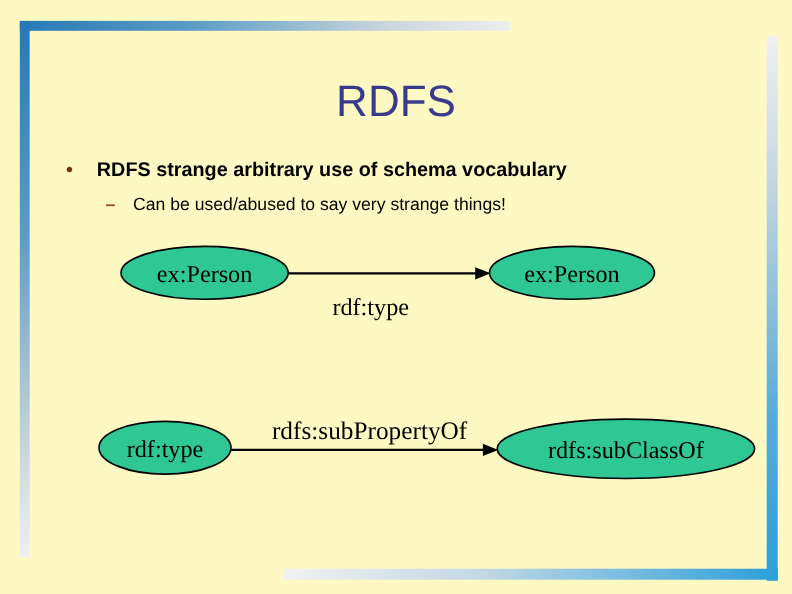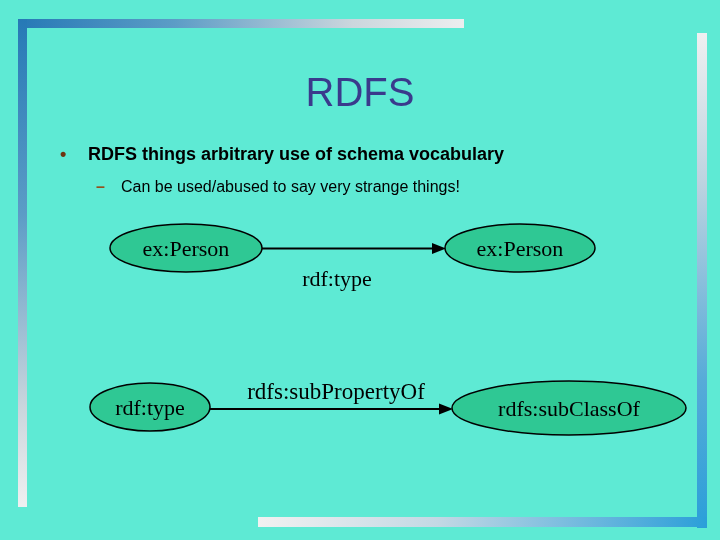--- a/index.html
+++ b/index.html
@@ -1,20 +1,20 @@
 <!DOCTYPE html>
 <html><head>
 <meta charset="utf-8">
 <style>
   html, body { margin: 0; padding: 0; background: #ffffff; }
   .slide {
     position: relative;
     width: 720px;
     height: 540px;
-    background: #5eead4;
+    background: #fef9c3;
     overflow: hidden;
     font-family: "Liberation Sans", sans-serif;
   }
   
   .bar { position: absolute; }
   .bar-top {
     left: 18px; top: 19px; width: 446px; height: 9px;
     background: linear-gradient(to right, #2679B6 0%, #5C9CC6 35%, #CBD6DD 75%, #EDEEEF 100%);
   }
   .bar-left {
@@ -62,21 +62,21 @@
 
   <div class="bar bar-top"></div>
   <div class="bar bar-left"></div>
   <div class="bar bar-right"></div>
   <div class="bar bar-bottom"></div>
 
   <div class="title">RDFS</div>
 
   <div class="bullet bullet-l1">
     <span class="marker">•</span>
-    <span class="btext">RDFS things arbitrary use of schema vocabulary</span>
+    <span class="btext">RDFS strange arbitrary use of schema vocabulary</span>
   </div>
 
   <div class="bullet bullet-l2">
     <span class="marker">–</span>
     <span class="btext">Can be used/abused to say very strange things!</span>
   </div>
 
   <svg class="diagram-svg" width="720" height="540" viewBox="0 0 720 540">
 
     <line x1="262" y1="248.5" x2="434" y2="248.5" stroke="#000000" stroke-width="2"></line>

